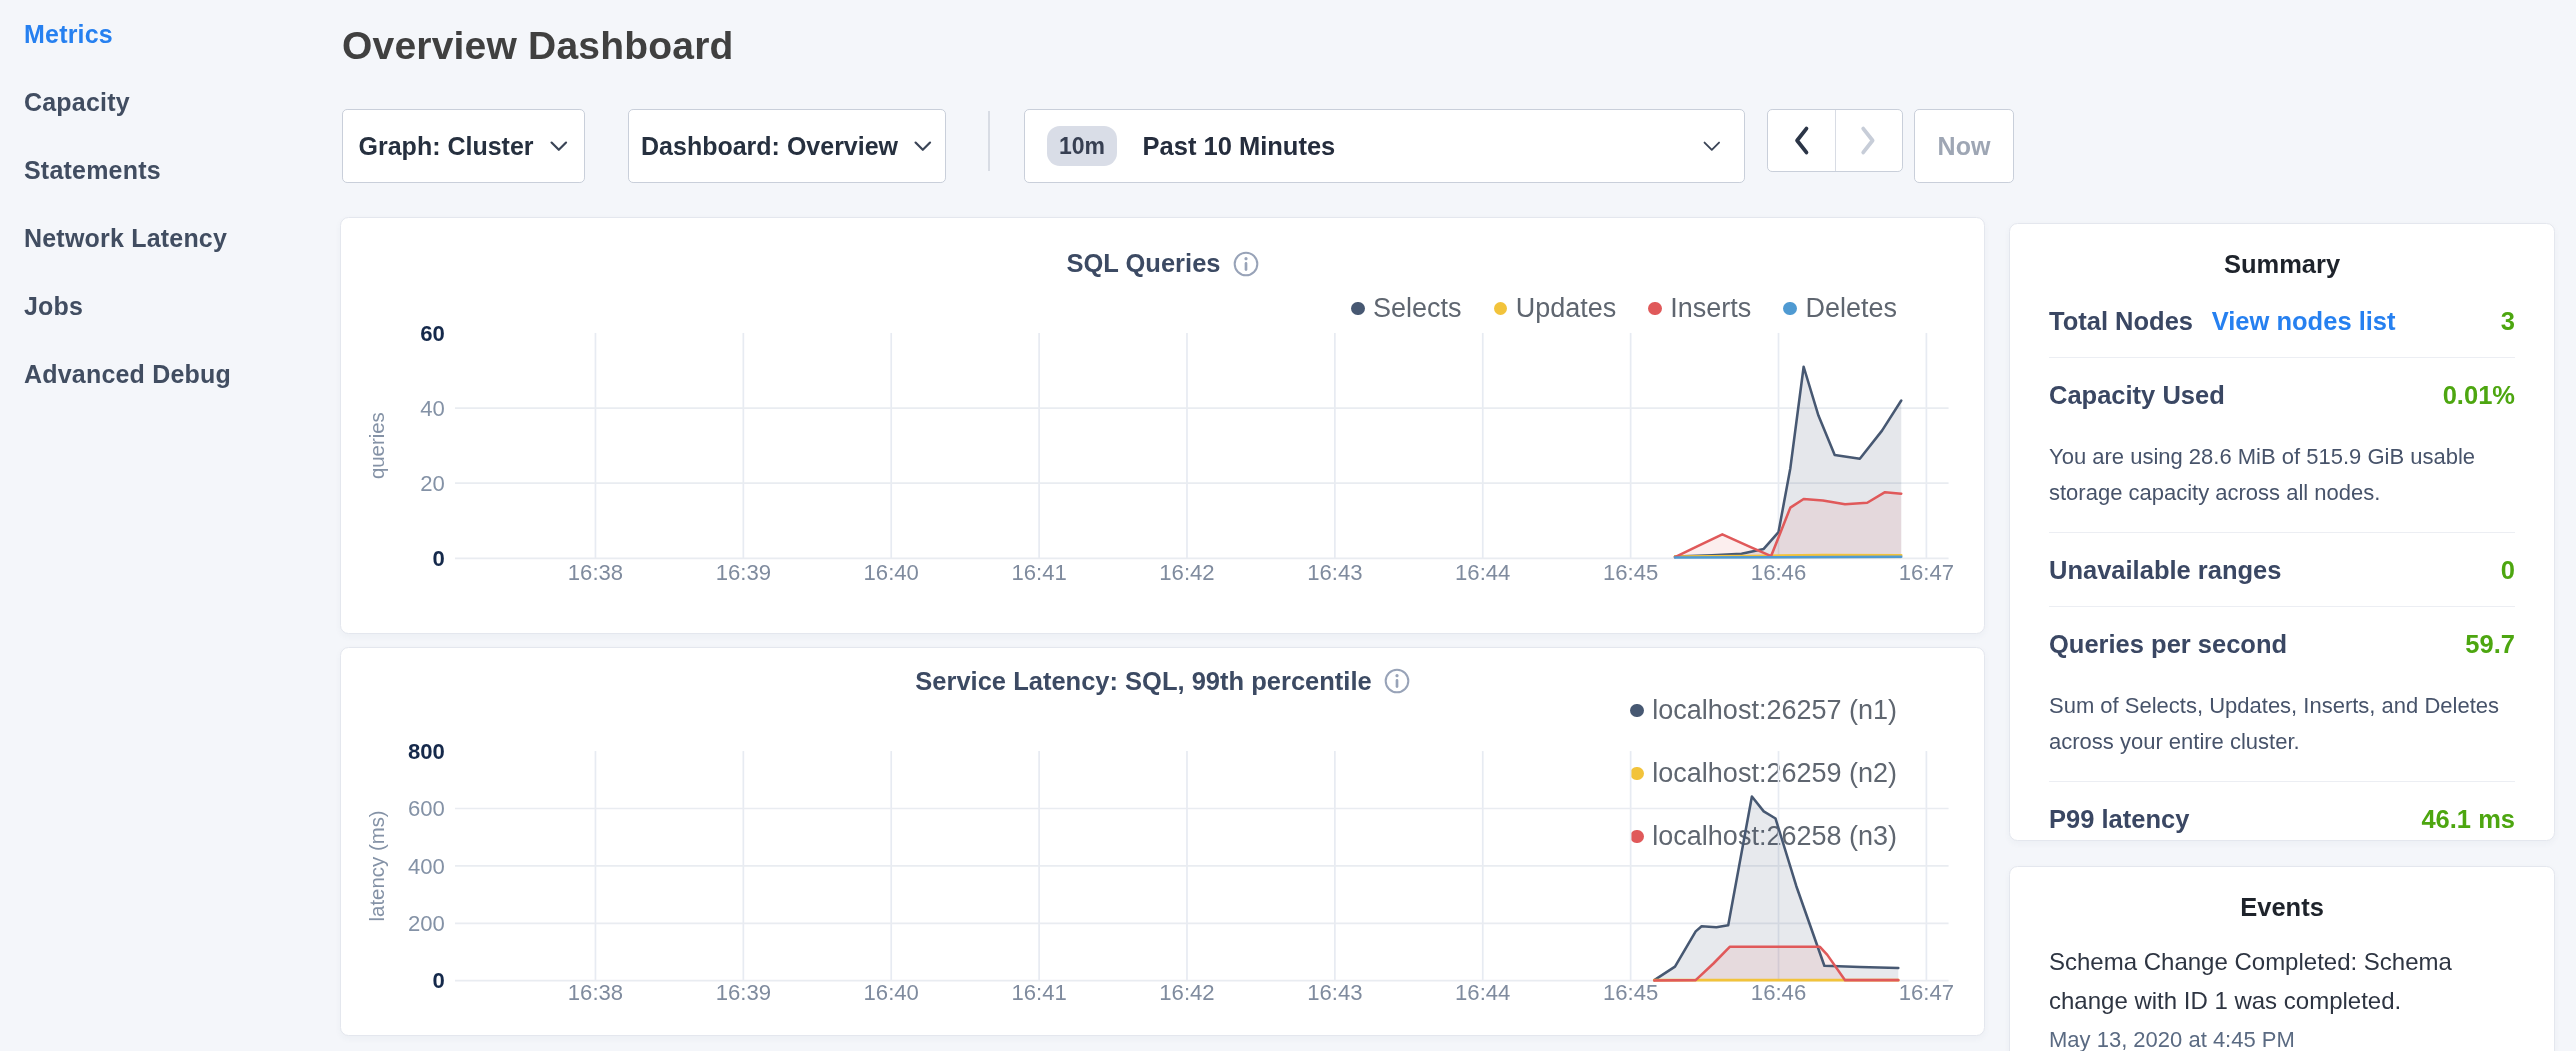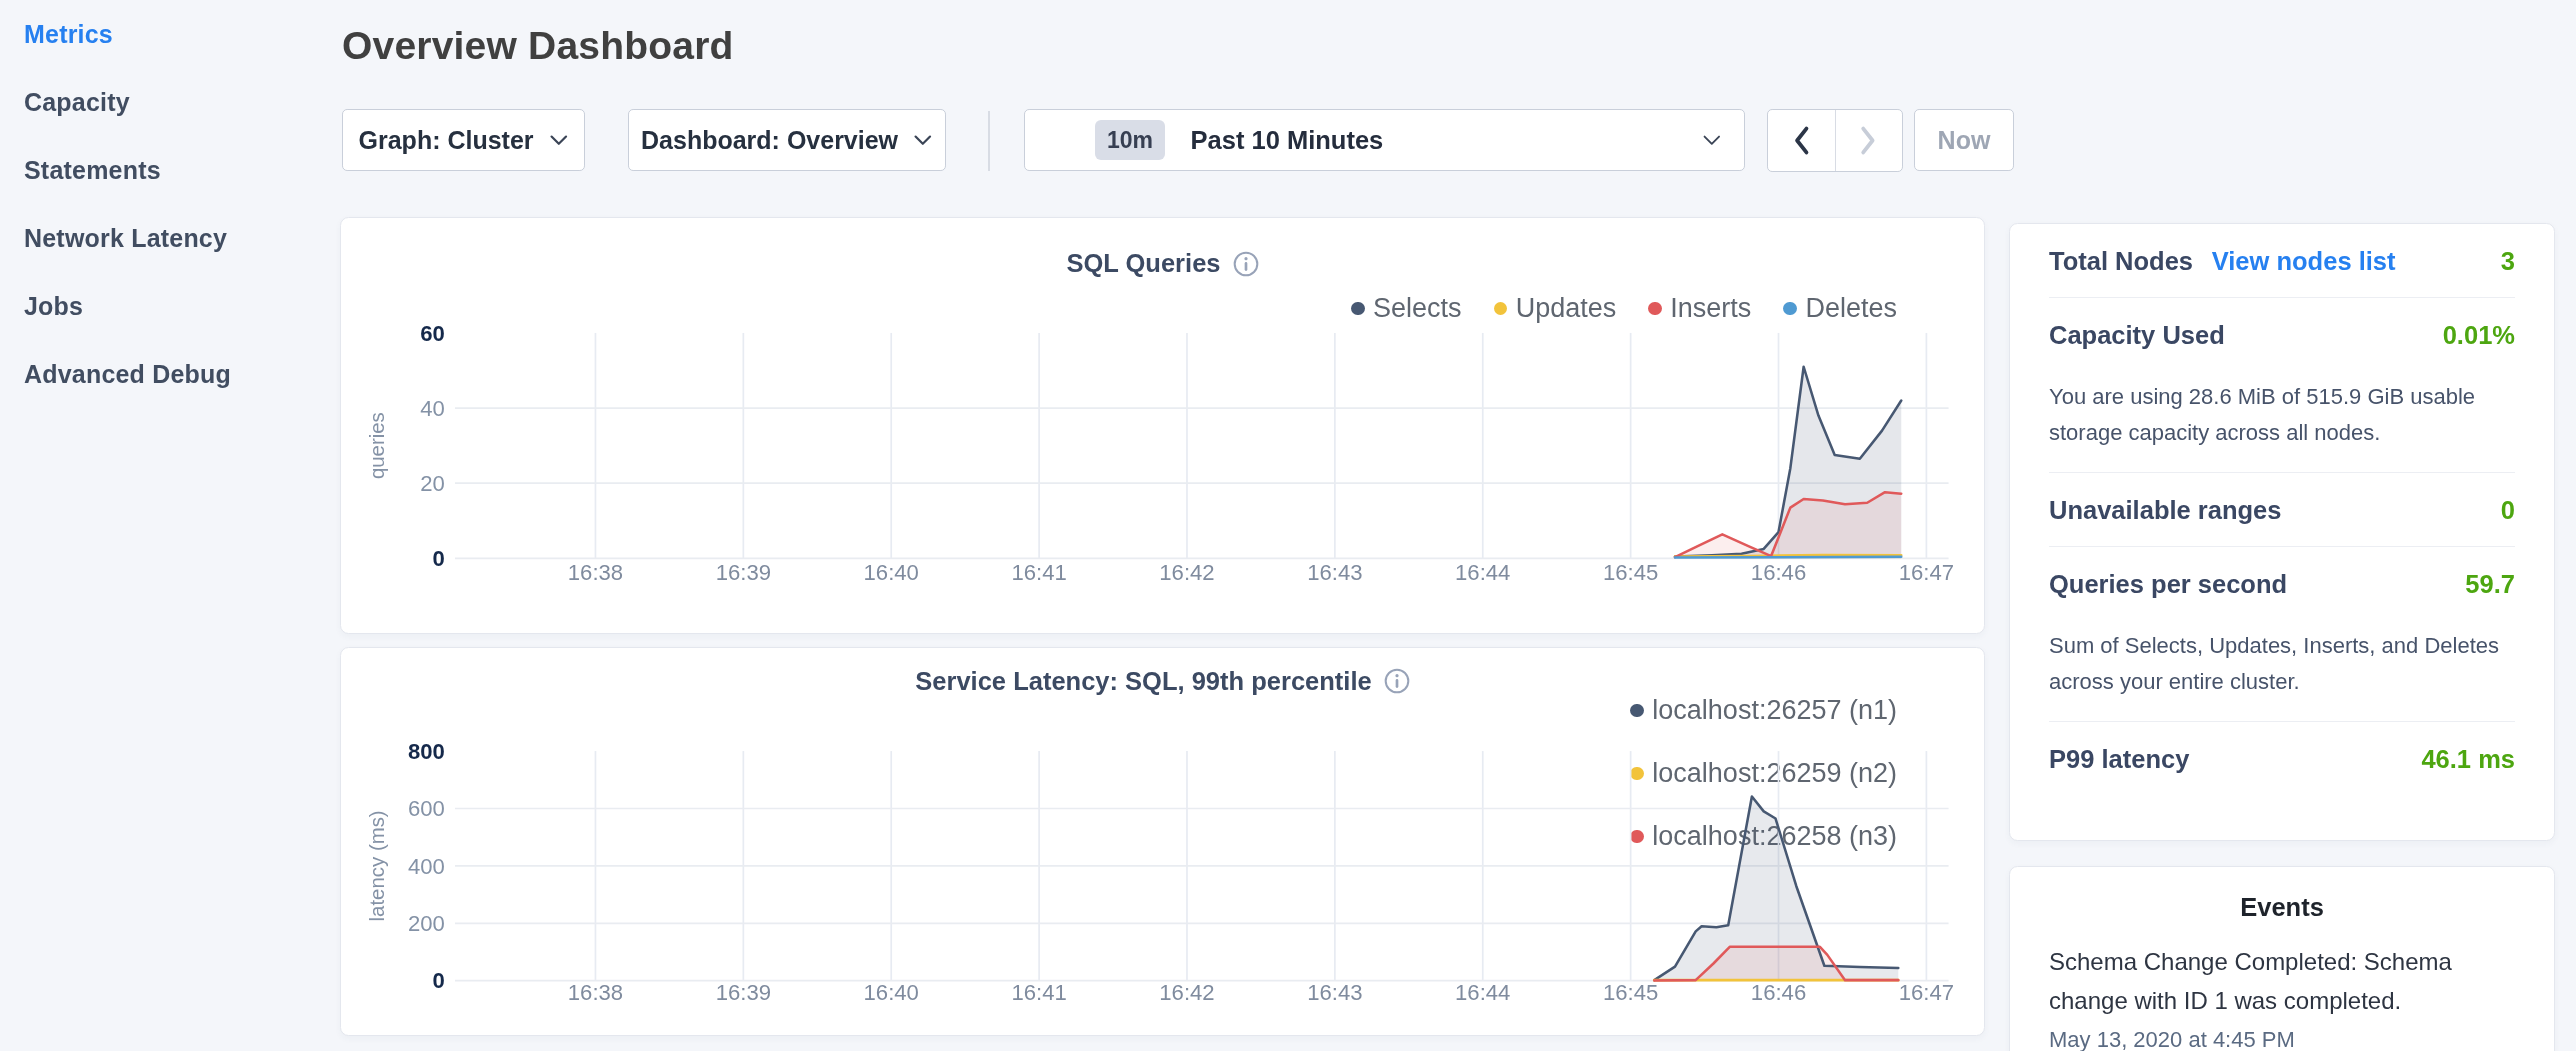--- a/index.html
+++ b/index.html
@@ -17,32 +17,32 @@
     font-size:25px;font-weight:600;color:#414d61;cursor:pointer;letter-spacing:0.2px;
   }
   .side-item.active{color:#2680f0;}
   
   .page-title{
     position:absolute;left:342px;top:24px;margin:0;
     font-size:39px;font-weight:600;color:#404040;letter-spacing:0.2px;
   }
   
   .ctl{
-    position:absolute;top:109px;height:62px;box-sizing:border-box;
+    position:absolute;top:109px;height:74px;box-sizing:border-box;
     background:#fff;border:1.7px solid #c9cfda;border-radius:5.1px;
     display:flex;align-items:center;cursor:pointer;
   }
   .ctl-graph{left:342px;width:243px;justify-content:center;gap:15.3px;}
   .ctl-dash{left:628px;width:318px;justify-content:center;gap:15.3px;}
   .ctl-label{font-size:25px;font-weight:700;color:#26303f;}
   .ctl-divider{position:absolute;left:988px;top:111px;height:60px;width:1.7px;background:#d8dce4;}
   .ctl-time{left:1024px;width:721px;padding:0 22px;justify-content:flex-start;}
   .time-badge{
     background:#d9dde7;color:#373f52;font-size:23px;font-weight:700;
-    padding:6.8px 12px;border-radius:6px;margin-right:25.5px;margin-left:48px;
+    padding:6.8px 12px;border-radius:13px;margin-right:25.5px;
   }
   .time-label{font-size:25.5px;font-weight:700;color:#252d3d;}
   .ctl-time .chev{margin-left:auto;}
   .pager{position:absolute;left:1767px;top:109px;width:136px;height:63px;box-sizing:border-box;
     background:#fff;border:1.7px solid #c9cfda;border-radius:5.1px;display:flex;}
   .pager-btn{flex:1;display:flex;align-items:center;justify-content:center;cursor:pointer;}
   .pager-btn.prev{border-right:1.7px solid #d8dce4;}
   .ctl-now{left:1914px;width:100px;justify-content:center;}
   .now-label{font-size:25px;font-weight:700;color:#9ea6b4;}
   
@@ -259,20 +259,21 @@
       <path d="M1544.0158415841581,391 L1544.0158415841581,390.325 L1568.356435643564,374.4625 L1592.6970297029702,332.95 L1599.6514851485147,326.875 L1617.0376237623761,328.225 L1630.946534653465,325.8625 L1658.764356435644,174.325 L1672.6732673267327,191.875 L1686.5821782178216,200.3125 L1710.9227722772275,279.625 L1743.956435643565,373.45 L1785.6831683168314,374.8 L1830.887128712872,376.15 L1830.887128712872,391 Z" fill="rgba(71,88,114,0.13)" stroke="none"></path>
       <path d="M1544.0158415841581,391 L1544.0158415841581,390.325 L1690.0594059405942,390.325 L1830.887128712872,390.325 L1830.887128712872,391 Z" fill="rgba(242,195,59,0.12)" stroke="none"></path>
       <path d="M1544.0158415841581,391 L1544.0158415841581,390.6625 L1592.6970297029702,390.325 L1613.5603960396047,370.75 L1632.685148514852,351.175 L1738.7405940594065,351.175 L1747.4336633663365,360.625 L1768.297029702971,390.325 L1830.887128712872,390.325 L1830.887128712872,391 Z" fill="rgba(224,89,90,0.10)" stroke="none"></path>
       <polyline points="1544.0158415841581,390.325 1568.356435643564,374.4625 1592.6970297029702,332.95 1599.6514851485147,326.875 1617.0376237623761,328.225 1630.946534653465,325.8625 1658.764356435644,174.325 1672.6732673267327,191.875 1686.5821782178216,200.3125 1710.9227722772275,279.625 1743.956435643565,373.45 1785.6831683168314,374.8 1830.887128712872,376.15" fill="none" stroke="#475872" stroke-width="3" stroke-linejoin="round" stroke-linecap="round"></polyline>
       <polyline points="1544.0158415841581,390.325 1690.0594059405942,390.325 1830.887128712872,390.325" fill="none" stroke="#f2c33b" stroke-width="3" stroke-linejoin="round" stroke-linecap="round"></polyline>
       <polyline points="1544.0158415841581,390.6625 1592.6970297029702,390.325 1613.5603960396047,370.75 1632.685148514852,351.175 1738.7405940594065,351.175 1747.4336633663365,360.625 1768.297029702971,390.325 1830.887128712872,390.325" fill="none" stroke="#e0595a" stroke-width="3" stroke-linejoin="round" stroke-linecap="round"></polyline>
     </svg>
 </section>
 
 <aside class="card summary-card">
+  <h2 class="panel-title">Summary</h2>
   <div id="summary-rows">
       <div class="srow">
         <div class="srow-head">
           <span class="srow-label">Total Nodes</span>
           <a class="srow-link" href="#">View nodes list</a>
           <span class="srow-value">3</span>
         </div>
       </div>
       <div class="srow">
         <div class="srow-head">

